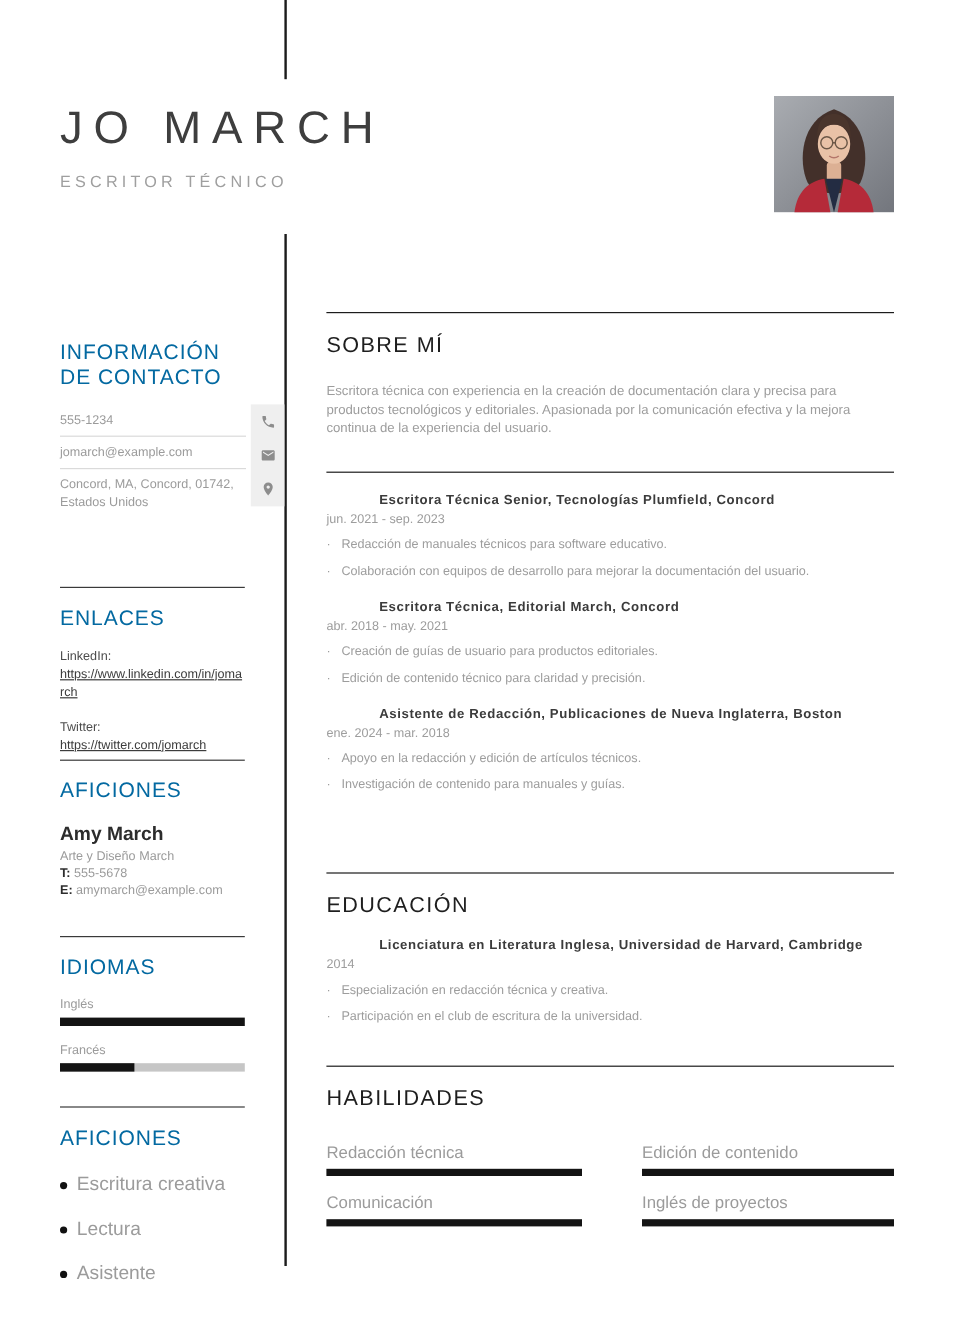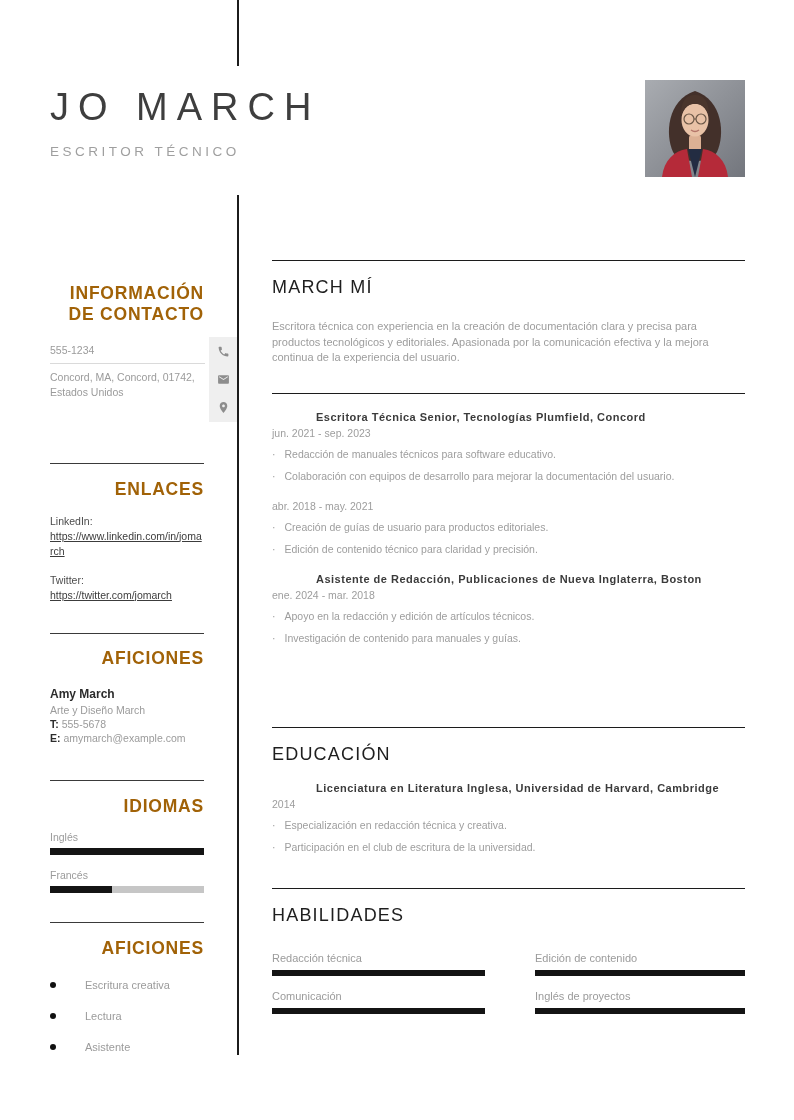--- a/index.html
+++ b/index.html
@@ -15,74 +15,74 @@
   .vline { position:absolute; left:237px; width:1.5px; background:#1c1c1c; }
   .vline.top { top:0; height:66px; }
   .vline.main { top:195px; height:860px; }
 
   
   .name { left:50px; top:86px; font-size:38px; font-weight:300; letter-spacing:9px; color:#3e3e3e; }
   .jobtitle { left:50px; top:144px; font-size:13.5px; letter-spacing:3.5px; color:#9f9f9f; }
   .photo { left:645px; top:80px; width:100px; height:97px; }
 
   
-  .h-side { font-size:17.5px; letter-spacing:.8px; color:#a16207; font-weight:700; line-height:1.18;text-align:right; }
+  .h-side { font-size:17.5px; letter-spacing:.8px; color:#0369a1; font-weight:400; line-height:1.18; }
   .h-main { font-size:18px; letter-spacing:1.2px; color:#1e1e1e; font-weight:500; }
 
   
   .side { left:50px; width:154px; }
   .side-rule { border-top:1px solid #3a3a3a; }
 
   .contact-rows { left:50px; top:337px; width:155px; }
   .contact-row { height:27px; display:flex; align-items:center; border-bottom:1px solid #dadada; font-size:10.5px; color:#9b9b9b; }
   .contact-row.last { height:auto; border-bottom:none; padding:6px 0 5px; line-height:14.5px; }
   .icon-strip { left:209px; top:337px; width:28px; height:85px; background:#efefef; display:flex; flex-direction:column; }
   .icon-cell { height:28px; display:flex; align-items:center; justify-content:center; }
   .icon-cell svg { width:13px; height:13px; fill:#8d8d8d; }
 
-  .links-sec { left:50px; top:463px; width:154px; }
+  .links-sec { left:50px; top:489px; width:154px; }
   .links-sec .h-side { margin-top:15px; }
   .link-label { font-size:10.5px; color:#4c4c4c; margin-top:15px; }
   .link-url { font-size:10.5px; color:#3c3c3c; line-height:15px; word-break:break-all; text-decoration:underline; display:block; margin-top:2px; }
 
   .ref-sec { left:50px; top:633px; width:154px; }
   .ref-sec .h-side { margin-top:14px; }
-  .ref-name { font-size:12px; font-weight:700; color:#2c2c2c; margin-top:18px; }
+  .ref-name { font-size:16px; font-weight:700; color:#2c2c2c; margin-top:18px; }
   .ref-company { font-size:10.5px; color:#9b9b9b; margin-top:3px; }
   .ref-line { font-size:10.5px; color:#9b9b9b; margin-top:2px; }
   .ref-line:first-of-type { margin-top:12px; }
   .ref-line b { color:#2c2c2c; font-weight:700; }
 
   .lang-sec { left:50px; top:780px; width:154px; }
   .lang-sec .h-side { margin-top:15px; }
   .lang-item { margin-top:14px; }
   .lang-label { font-size:10.5px; color:#9b9b9b; margin-bottom:5px; }
   .bar-track { width:100%; height:7px; background:#c6c6c6; }
   .bar-fill { height:100%; background:#141414; }
 
   .hob-sec { left:50px; top:922px; width:154px; }
   .hob-sec .h-side { margin-top:15px; }
   .hob-list { margin-top:20px; list-style:none; }
-  .hob-item { display:flex; align-items:center; gap:29px; font-size:11px; color:#9b9b9b; margin-bottom:19px; }
+  .hob-item { display:flex; align-items:center; gap:8px; font-size:16px; color:#9b9b9b; margin-bottom:19px; }
   .dot { width:6px; height:6px; border-radius:50%; background:#111; flex:0 0 auto; }
 
   
   .main-sec { left:272px; width:473px; border-top:1.5px solid #1c1c1c; }
   .main-sec .h-main { margin-top:16px; }
   .about-p { margin-top:21px; font-size:11px; line-height:15.5px; color:#9d9d9d; }
 
   .job { margin-top:17px; }
   .job-title { font-size:11px; font-weight:700; letter-spacing:.5px; color:#3b3b3b;margin-left:44px; }
   .job-dates { font-size:10.5px; color:#9d9d9d; margin-top:4px; }
   .blist { list-style:none; margin-top:9px; }
   .blist li { display:flex; gap:9px; font-size:10.5px; color:#9d9d9d; line-height:13px; margin-bottom:9px; }
   .blist .bmark { color:#9d9d9d; }
 
   .skill-grid { margin-top:26px; display:grid; grid-template-columns:213px 210px; column-gap:50px; row-gap:14px; }
-  .skill-label { font-size:11px; color:#9b9b9b; margin-bottom:6px; }
+  .skill-label { font-size:14px; color:#9b9b9b; margin-bottom:6px; }
   .skill-track { width:100%; height:6px; background:#c6c6c6; }
   .skill-fill { height:100%; background:#141414; }
 
   a { cursor:pointer; }
 </style>
 </head>
 <body>
 
 <div>
 
@@ -114,20 +114,21 @@
       <path d="M43 69 L50 97 L57 69 Z" fill="#232c42"></path>
       <path d="M17 97 C19 80 29 71 42 69 L47 97 Z" fill="#b52a39"></path>
       <path d="M83 97 C81 80 71 71 58 69 L53 97 Z" fill="#b52a39"></path>
     </svg>
   </div>
 
   <div class="abs side h-side" style="top:283px">INFORMACIÓN DE CONTACTO</div>
 
   <div class="abs contact-rows">
     <div class="contact-row">555-1234</div>
+    <div class="contact-row">jomarch@example.com</div>
     <div class="contact-row last">Concord, MA, Concord, 01742, Estados Unidos</div>
   </div>
 
   <div class="abs icon-strip">
     <div class="icon-cell">
       <svg viewBox="0 0 24 24">
           <path d="M6.6 10.8c1.5 2.8 3.8 5.1 6.6 6.6l2.2-2.2c.3-.3.7-.4 1-.2 1.1.4 2.3.6 3.6.6.6 0 1 .4 1 1V20c0 .6-.4 1-1 1C10.6 21 3 13.4 3 4c0-.6.4-1 1-1h3.5c.6 0 1 .4 1 1 0 1.2.2 2.4.6 3.6.1.3 0 .7-.2 1L6.6 10.8z"></path>
         </svg>
     </div>
     <div class="icon-cell">
@@ -186,21 +187,21 @@
           <span>Lectura</span>
         </li>
       <li class="hob-item">
           <span class="dot"></span>
           <span>Asistente</span>
         </li>
     </ul>
   </div>
 
   <div class="abs main-sec" style="top:260px">
-    <div class="h-main">MARCH MÍ</div>
+    <div class="h-main">SOBRE MÍ</div>
     <p class="about-p">Escritora técnica con experiencia en la creación de documentación clara y precisa para productos tecnológicos y editoriales. Apasionada por la comunicación efectiva y la mejora continua de la experiencia del usuario.</p>
   </div>
 
   <div class="abs main-sec" style="top:393px">
 
     <div class="job">
       <div class="job-title">Escritora Técnica Senior, Tecnologías Plumfield, Concord</div>
       <div class="job-dates">jun. 2021 - sep. 2023</div>
       <ul class="blist">
         <li>
@@ -208,20 +209,21 @@
             <span>Redacción de manuales técnicos para software educativo.</span>
           </li>
         <li>
             <span class="bmark">·</span>
             <span>Colaboración con equipos de desarrollo para mejorar la documentación del usuario.</span>
           </li>
       </ul>
     </div>
 
     <div class="job">
+      <div class="job-title">Escritora Técnica, Editorial March, Concord</div>
       <div class="job-dates">abr. 2018 - may. 2021</div>
       <ul class="blist">
         <li>
             <span class="bmark">·</span>
             <span>Creación de guías de usuario para productos editoriales.</span>
           </li>
         <li>
             <span class="bmark">·</span>
             <span>Edición de contenido técnico para claridad y precisión.</span>
           </li>

